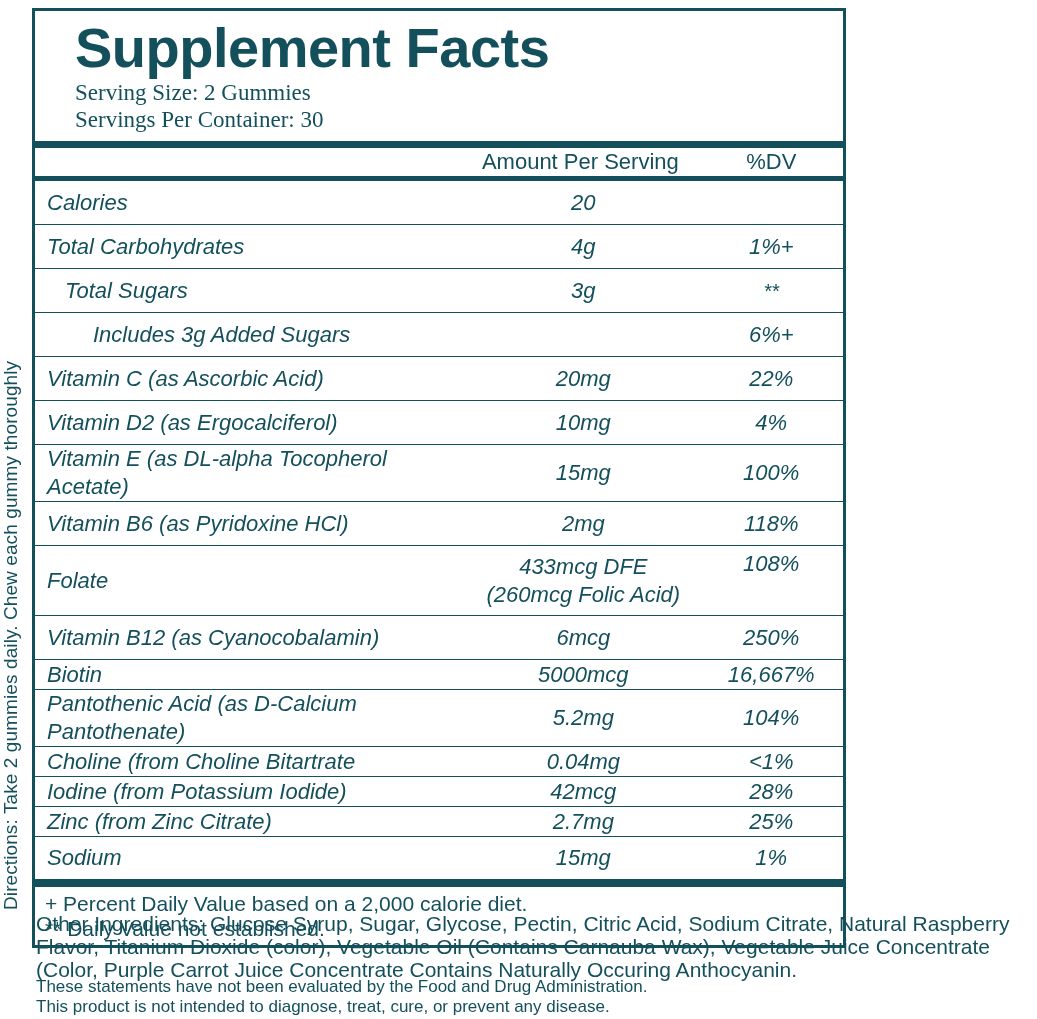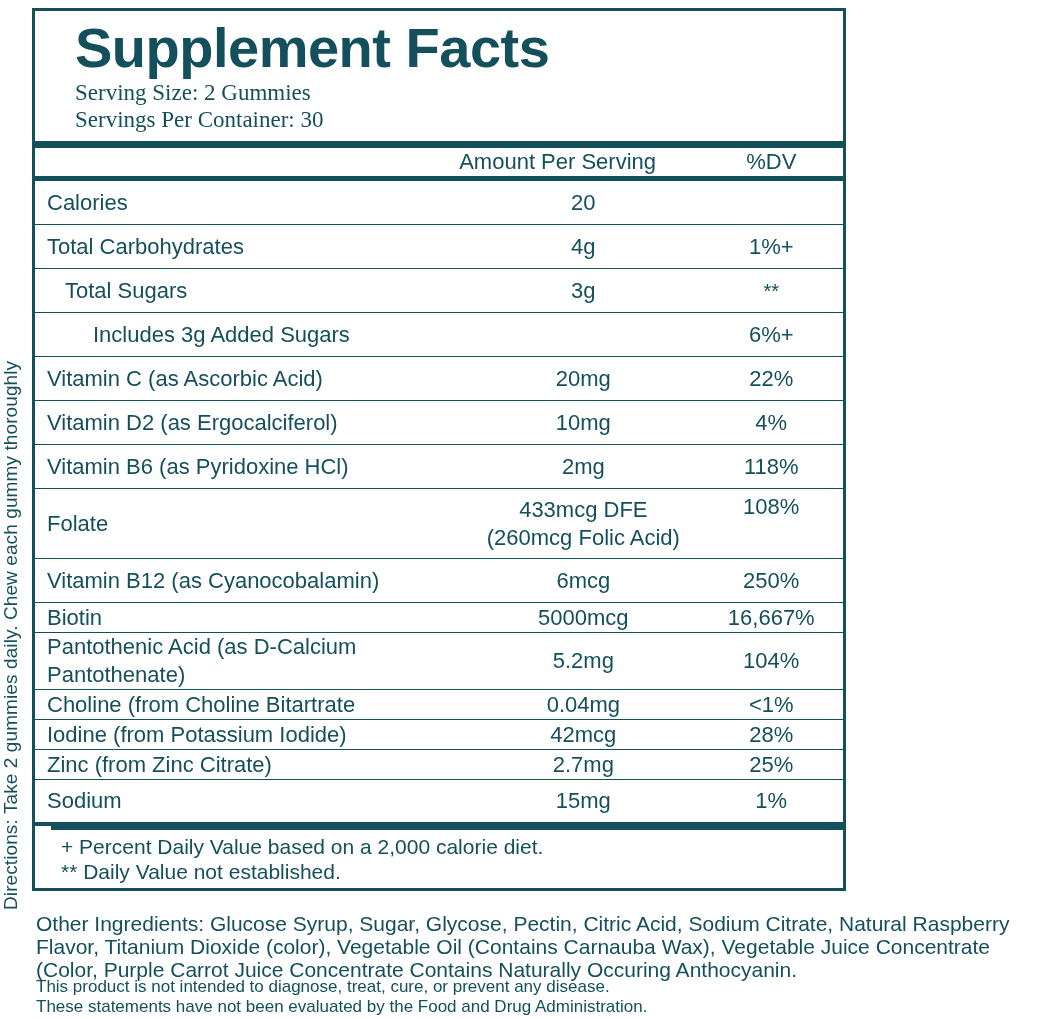--- a/index.html
+++ b/index.html
@@ -76,20 +76,21 @@
   }
   .rule-medium td {
     border-top: 4px solid #14505c;
     height: 0;
     padding: 0;
     font-size: 0;
     line-height: 0;
   }
   tr.row td {
     border-top: 1px solid #14505c;
+    font-style: italic;
   }
   tr.row.noline td {
     border-top: none;
   }
   .c-name {
     width: 500px;
     padding-left: 12px !important;
     text-align: left;
     font-size: 22px;
     line-height: 28px;
@@ -104,32 +105,31 @@
     width: 150px;
     text-align: center;
     padding-right: 8px !important;
     font-size: 22px;
     line-height: 28px;
   }
   .hdr td {
     font-size: 22px;
     padding-bottom: 2px;
   }
-  .hdr .c-amount { text-align: left; padding-right: 6px !important;}
+  .hdr .c-amount { text-align: center; padding-right: 6px !important;}
   .hdr .c-dv { text-align: center; }
   .indent1 { padding-left: 30px !important; }
   .indent2 { padding-left: 58px !important; }
   .tall { height: 44px; }
   .small-sup { font-size: 20px; }
   .footnotes {
     font-size: 21px;
     line-height: 25px;
     padding: 4px 0 4px 10px;
     border-top: 4px solid #14505c;
-    margin-left: 16px;
   }
   .other-ing {
     position: absolute;
     left: 36px;
     top: 912px;
     width: 995px;
     font-size: 21px;
     line-height: 23px;
   }
   .disclaimer {
@@ -196,20 +196,25 @@
         <td class="c-name">Vitamin C (as Ascorbic Acid)</td>
         <td class="c-amount">20mg</td>
         <td class="c-dv">22%</td>
       </tr>
       <tr class="row tall">
         <td class="c-name">Vitamin D2 (as Ergocalciferol)</td>
         <td class="c-amount">10mg</td>
         <td class="c-dv">4%</td>
       </tr>
       <tr class="row tall">
+        <td class="c-name">Vitamin E (as DL-alpha Tocopherol Acetate)</td>
+        <td class="c-amount">15mg</td>
+        <td class="c-dv">100%</td>
+      </tr>
+      <tr class="row tall">
         <td class="c-name">Vitamin B6 (as Pyridoxine HCl)</td>
         <td class="c-amount">2mg</td>
         <td class="c-dv">118%</td>
       </tr>
       <tr class="row" style="height:70px">
         <td class="c-name">Folate</td>
         <td class="c-amount" style="white-space:pre-line">433mcg DFE
 (260mcg Folic Acid)</td>
         <td class="c-dv" style="vertical-align:top;padding-top:4px">108%</td>
       </tr>
@@ -259,17 +264,17 @@
     <div class="footnotes">
       <div>+ Percent Daily Value based on a 2,000 calorie diet.</div>
       <div>** Daily Value not established.</div>
     </div>
 
   </div>
 
   <div class="other-ing">Other Ingredients: Glucose Syrup, Sugar, Glycose, Pectin, Citric Acid, Sodium Citrate, Natural Raspberry Flavor, Titanium Dioxide (color), Vegetable Oil (Contains Carnauba Wax), Vegetable Juice Concentrate (Color, Purple Carrot Juice Concentrate Contains Naturally Occuring Anthocyanin.</div>
 
   <div class="disclaimer">
+    <div>These statements have not been evaluated by the Food and Drug Administration.</div>
     <div>This product is not intended to diagnose, treat, cure, or prevent any disease.</div>
-    <div>These statements have not been evaluated by the Food and Drug Administration.</div>
   </div>
 
 </div>
 
 </body></html>

